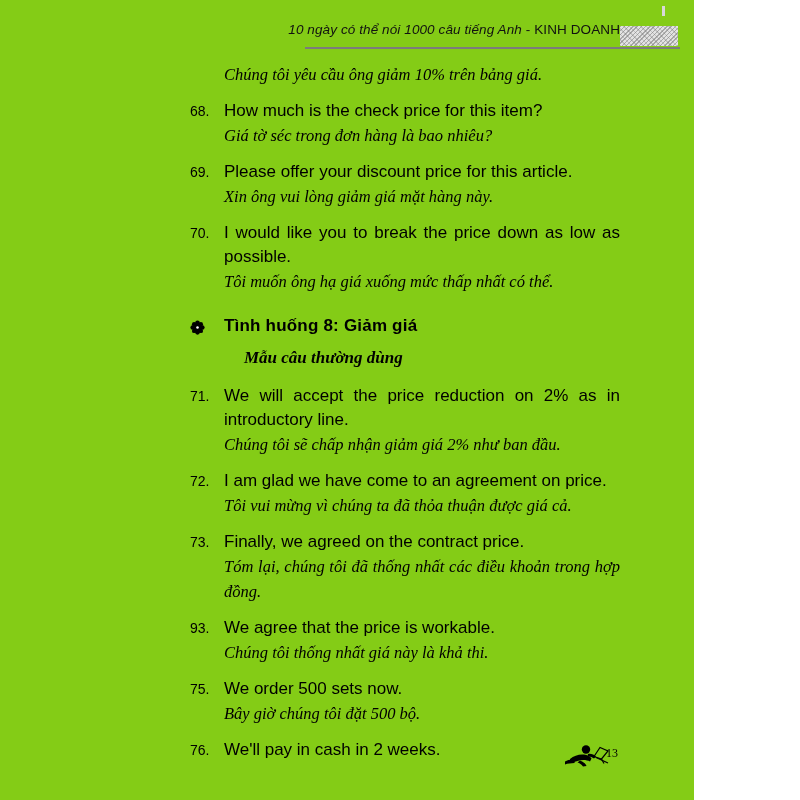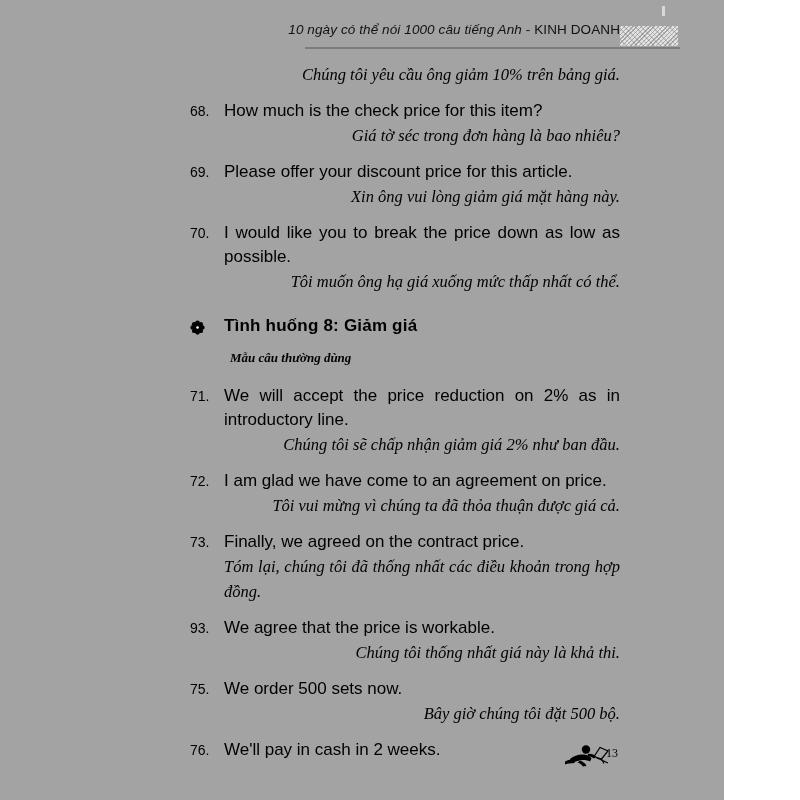--- a/index.html
+++ b/index.html
@@ -4,25 +4,24 @@
 <style>
   html, body {
     margin: 0;
     padding: 0;
     background: #ffffff;
   }
   #page {
     position: relative;
     width: 694px;
     height: 800px;
-    background: #a3a3a3;
+    background: #84cc16;
     overflow: hidden;
     font-family: "Liberation Sans", sans-serif;
     color: #000000;
-    padding-left: 30px;
   }
 
   
   #header {
     position: absolute;
     left: 150px;
     top: 22px;
     width: 530px;
     height: 30px;
   }
@@ -99,21 +98,20 @@
   .en.justify {
     text-align: justify;
     text-align-last: left;
   }
   .vi {
     font-family: "Liberation Serif", serif;
     font-style: italic;
     font-size: 16.5px;
     line-height: 25px;
     color: #000;
-    text-align: right;
   }
   .vi.justify {
     text-align: justify;
     text-align-last: left;
   }
   .entry.no-num .lines {
     margin-left: 34px;
   }
   .spacer-sm { height: 10px; }
 
@@ -132,26 +130,26 @@
   }
   #section-title {
     margin-left: 34px;
     font-family: "Liberation Sans", sans-serif;
     font-weight: bold;
     font-size: 17px;
     line-height: 24px;
     letter-spacing: 0.2px;
   }
   #section-sub {
-    margin-left: 40px;
+    margin-left: 54px;
     margin-top: 8px;
     font-family: "Liberation Serif", serif;
     font-weight: bold;
     font-style: italic;
-    font-size: 13px;
+    font-size: 17px;
     line-height: 24px;
   }
 
   
   #footer {
     position: absolute;
     left: 560px;
     top: 740px;
     width: 120px;
     height: 40px;

